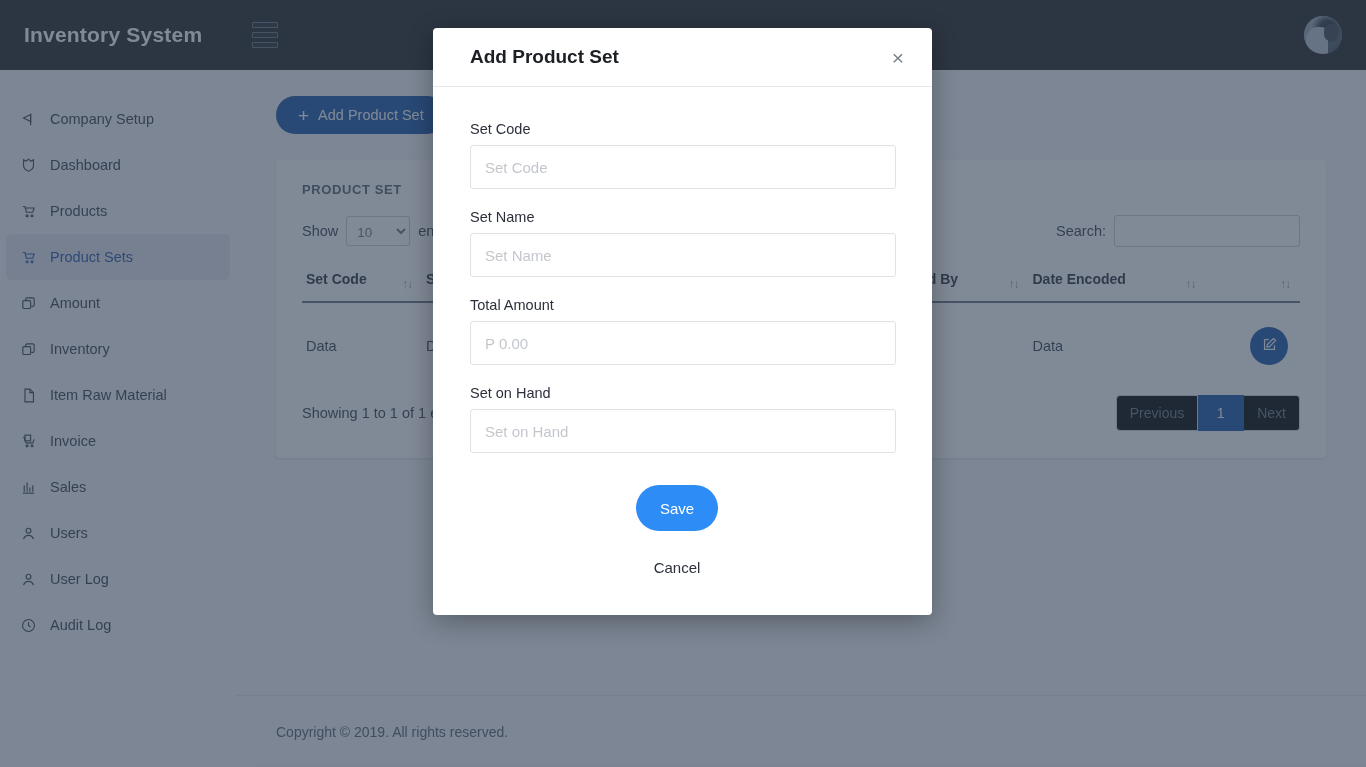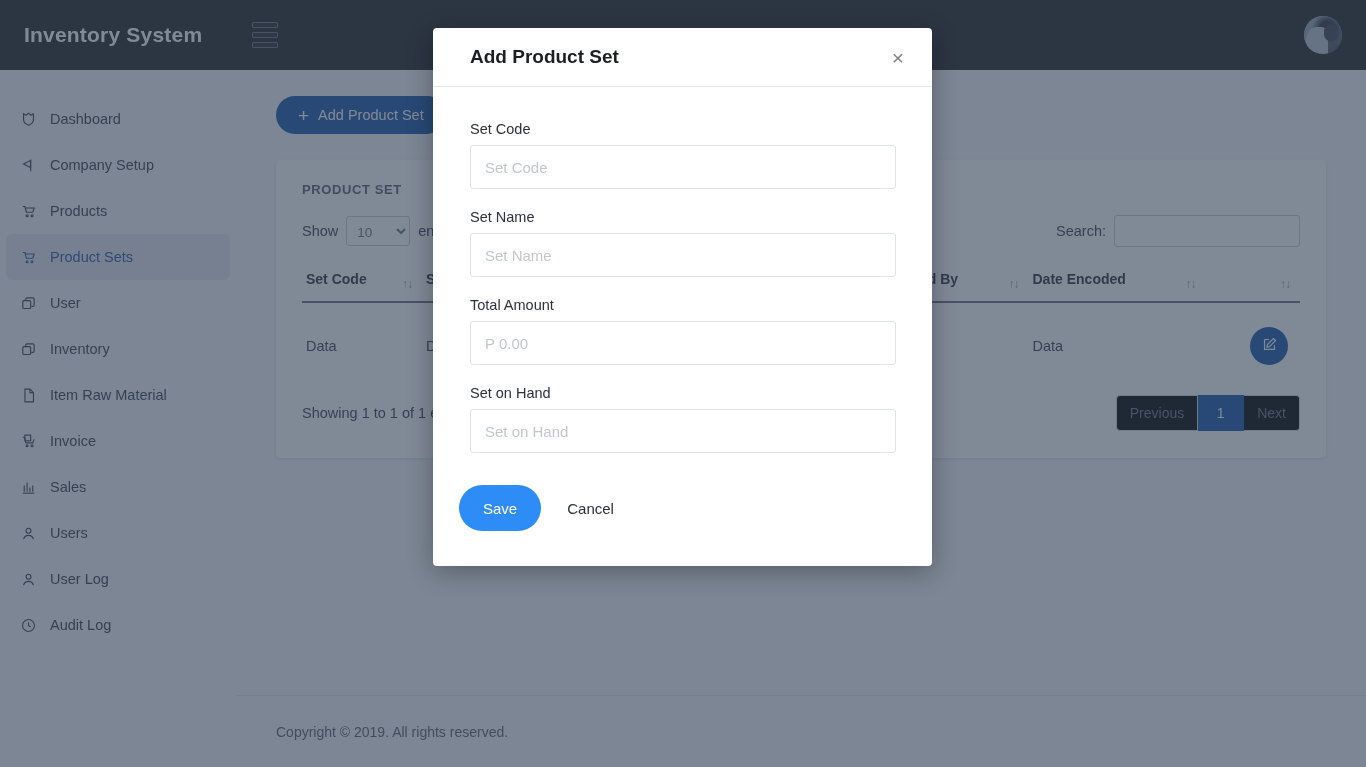--- a/index.html
+++ b/index.html
@@ -325,20 +325,21 @@
     font-family: inherit;
     font-size: 15px;
     color: #2b303b;
   }
   .field-input::placeholder { color: #c3c7cd; }
   #modal-actions {
     display: flex;
     align-items: center;
     gap: 24px;
     padding: 12px 37px 35px 26px;
+    flex-direction: column;
   }
   #btn-save {
     min-width: 80px;
     height: 46px;
     padding: 0 24px;
     border: none;
     border-radius: 23px;
     background: #2d8cf5;
     color: #ffffff;
     font-size: 15px;
@@ -373,33 +374,33 @@
       <div class="av-bg"></div>
       <div class="av-hood"></div>
       <div class="av-head"></div>
     </div>
   </div>
 
   <div id="sidebar">
       <div class="nav-item">
         <span class="nav-icon">
           <svg width="17" height="17" viewBox="0 0 24 24" fill="none" stroke="currentColor" stroke-width="1.6">
-            <path d="M5 4v8c0 4 3.3 6.6 7 8 3.7-1.4 7-4 7-8V4l-3.5 2L12 3 8.5 6 5 4z"></path>
-          </svg>
-        </span>
-        <span class="nav-label">Dashboard</span>
-      </div>
-      <div class="nav-item">
-        <span class="nav-icon">
-          <svg width="17" height="17" viewBox="0 0 24 24" fill="none" stroke="currentColor" stroke-width="1.6">
             <path d="M15 4v16"></path>
             <path d="M15 5L5 10l10 5V5z"></path>
           </svg>
         </span>
         <span class="nav-label">Company Setup</span>
+      </div>
+      <div class="nav-item">
+        <span class="nav-icon">
+          <svg width="17" height="17" viewBox="0 0 24 24" fill="none" stroke="currentColor" stroke-width="1.6">
+            <path d="M5 4v8c0 4 3.3 6.6 7 8 3.7-1.4 7-4 7-8V4l-3.5 2L12 3 8.5 6 5 4z"></path>
+          </svg>
+        </span>
+        <span class="nav-label">Dashboard</span>
       </div>
       <div class="nav-item">
         <span class="nav-icon">
           <svg width="17" height="17" viewBox="0 0 24 24" fill="none" stroke="currentColor" stroke-width="1.6">
             <path d="M4 5h3l2 8h9l2-6H7.5"></path>
             <circle cx="10" cy="18" r="1.4"></circle>
             <circle cx="17" cy="18" r="1.4"></circle>
           </svg>
         </span>
         <span class="nav-label">Products</span>
@@ -414,21 +415,21 @@
         </span>
         <span class="nav-label">Product Sets</span>
       </div>
       <div class="nav-item">
         <span class="nav-icon">
           <svg width="17" height="17" viewBox="0 0 24 24" fill="none" stroke="currentColor" stroke-width="1.6">
             <rect x="4" y="8" width="11" height="11" rx="1.5"></rect>
             <path d="M8 8V6a2 2 0 012-2h8a2 2 0 012 2v8a2 2 0 01-2 2h-2"></path>
           </svg>
         </span>
-        <span class="nav-label">User</span>
+        <span class="nav-label">Amount</span>
       </div>
       <div class="nav-item">
         <span class="nav-icon">
           <svg width="17" height="17" viewBox="0 0 24 24" fill="none" stroke="currentColor" stroke-width="1.6">
             <rect x="4" y="8" width="11" height="11" rx="1.5"></rect>
             <path d="M8 8V6a2 2 0 012-2h8a2 2 0 012 2v8a2 2 0 01-2 2h-2"></path>
           </svg>
         </span>
         <span class="nav-label">Inventory</span>
       </div>

